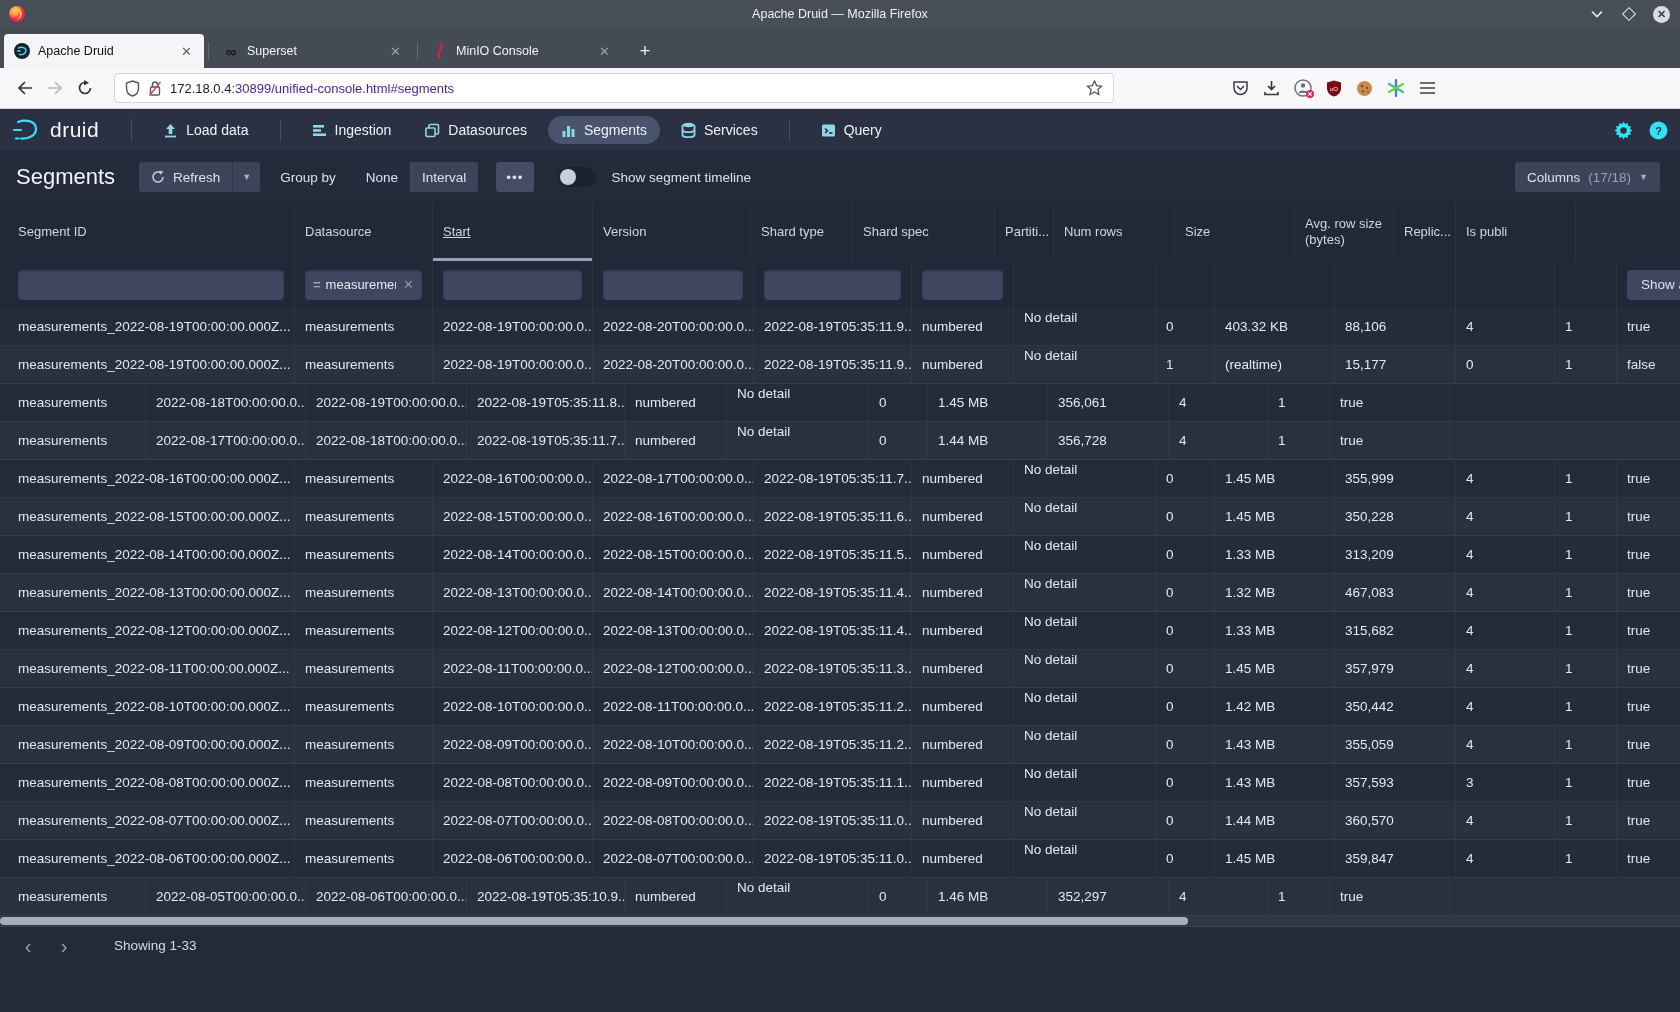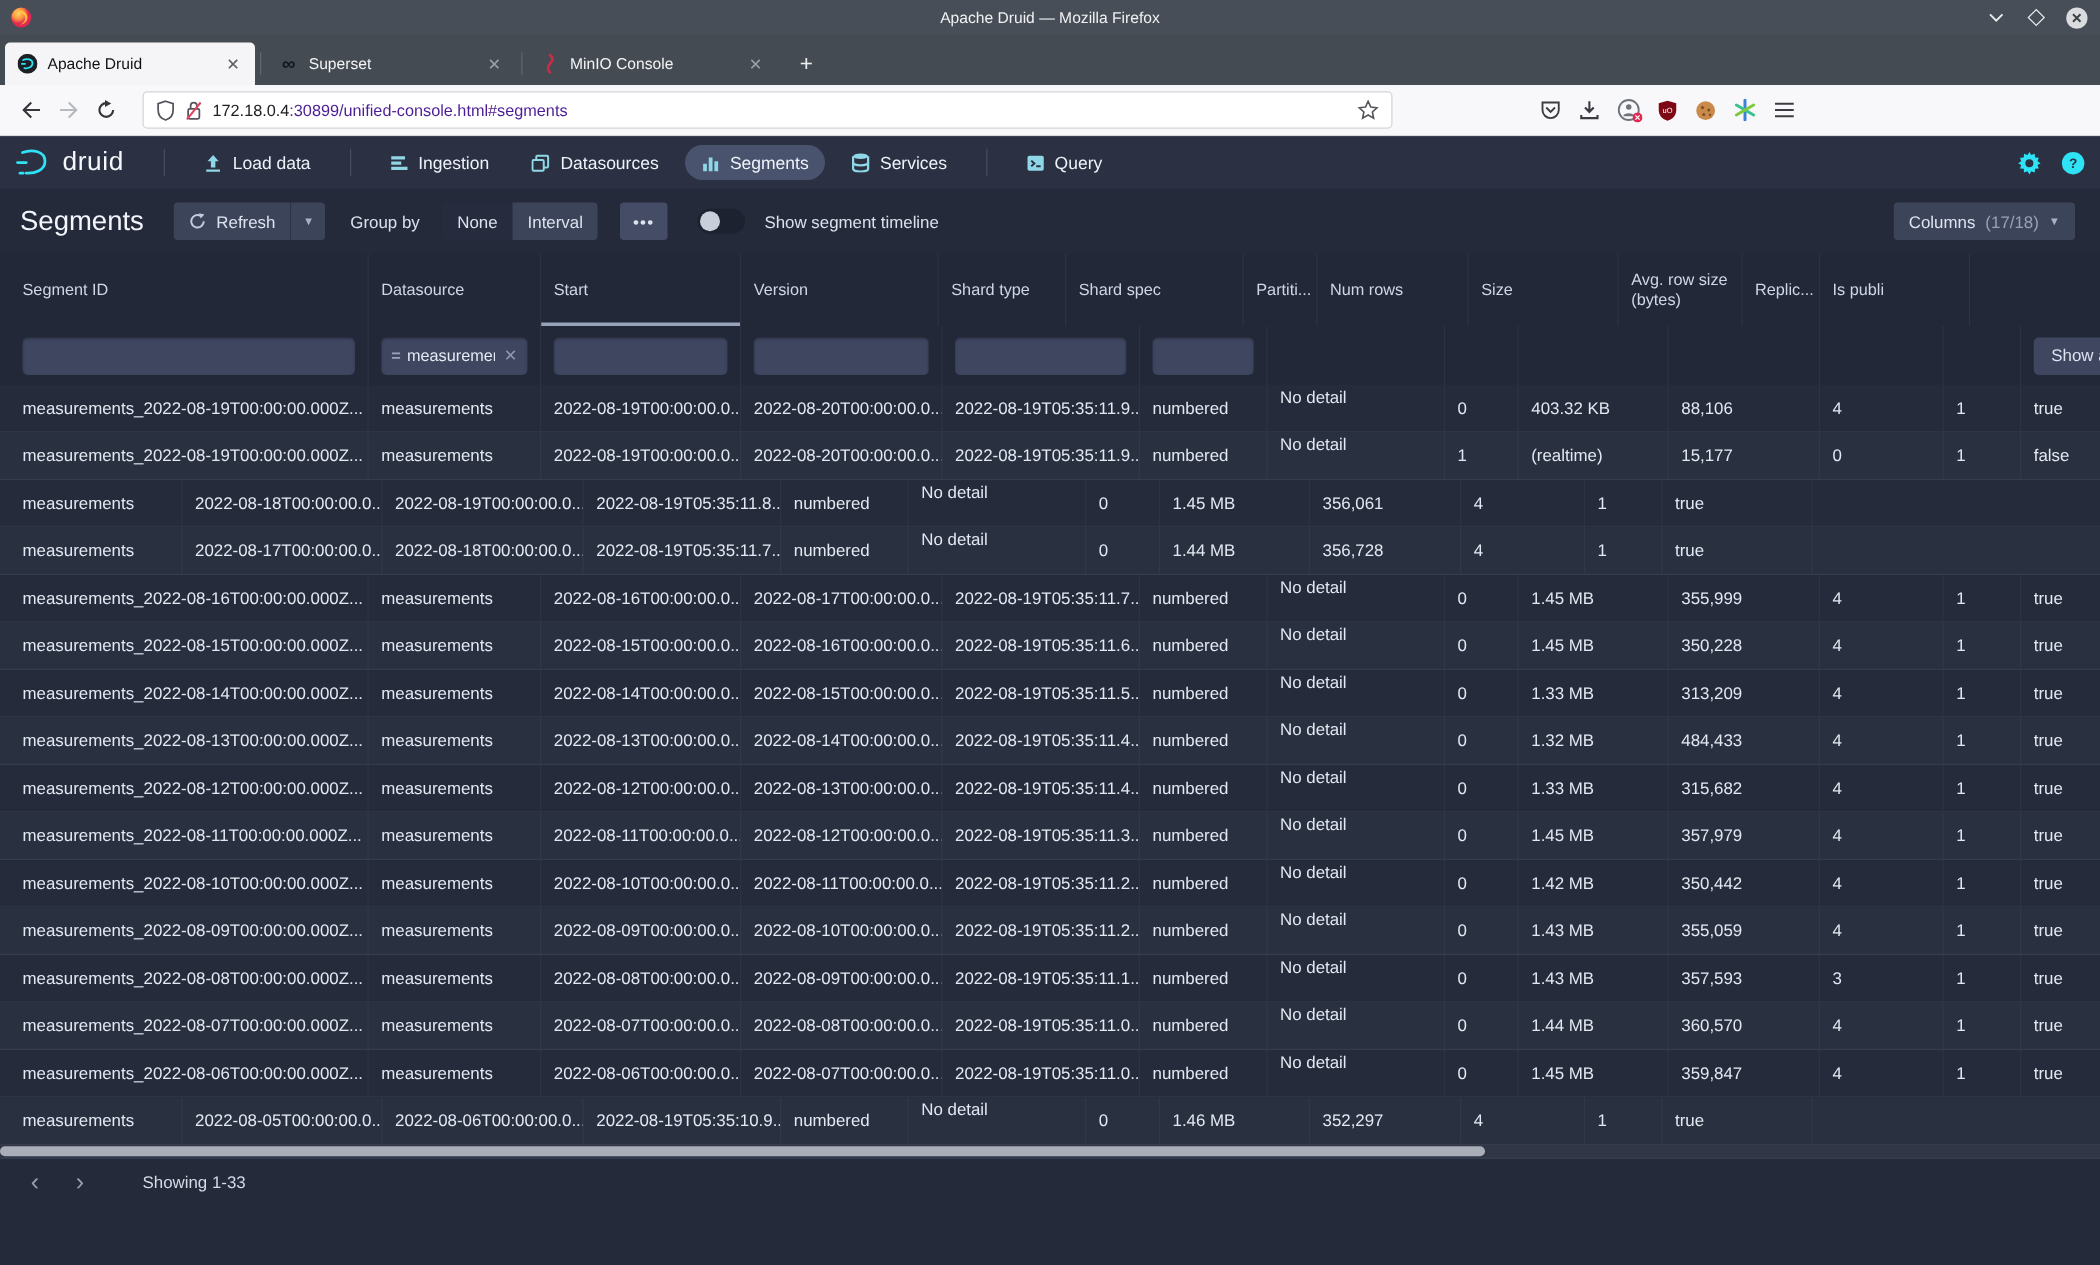--- a/index.html
+++ b/index.html
@@ -65,21 +65,21 @@
   .toggle-knob { width:16px; height:16px; border-radius:50%; background:#c9cedb; position:absolute; top:2px; left:2px; }
   .spacer { flex:1; }
   .columns-btn { margin-right:4px; }
   .columns-count { color:#98a1b6; }
 
   
   .table-wrap { width:1680px; overflow:hidden; position:relative; }
   .thead { display:flex; height:58px; background:#222838; padding-left:8px; }
   .th { flex:none; display:flex; align-items:center; padding:0 10px; color:#cfd6e4; font-size:13px;
       border-right:1px solid rgba(255,255,255,0.05); line-height:1.25; }
-  .th.sorted { box-shadow:inset 0 -3px 0 #98a2b8; }
+  .th.sorted { box-shadow:inset 0 -3px 0 #98a2b8;text-decoration:underline; }
   .filter-row { display:flex; height:47px; background:#222838; padding-left:8px; align-items:center; }
   .fcell { flex:none; padding:0 10px; height:100%; display:flex; align-items:center;
       border-right:1px solid rgba(255,255,255,0.05); }
   .f-input { width:100%; height:30px; background:#3e4660; border:none; border-radius:4px;
       color:#e6eaf4; font-size:13px; padding:0 8px; outline:none;
       box-shadow:inset 0 1px 2px rgba(0,0,0,0.3); font-family:"Liberation Sans",sans-serif; }
   .pill-input { display:flex; align-items:center; gap:5px; overflow:hidden; white-space:nowrap; }
   .pill-eq { color:#9ba4b8; font-weight:bold; font-size:13px; }
   .pill-x { color:#8f97ab; font-size:13px; margin-left:2px; }
   .show-btn { height:30px; background:#3e4660; border-radius:4px; color:#dde2ef; font-size:13.5px;
@@ -516,21 +516,21 @@
       <div class="tr">
         <div class="td" style="width: 287px;">measurements_2022-08-13T00:00:00.000Z...</div>
         <div class="td" style="width: 138px;">measurements</div>
         <div class="td" style="width: 160px;">2022-08-13T00:00:00.0...</div>
         <div class="td" style="width: 161px;">2022-08-14T00:00:00.0...</div>
         <div class="td" style="width: 158px;">2022-08-19T05:35:11.4...</div>
         <div class="td" style="width: 102px;">numbered</div>
         <div class="td cell-top" style="width: 142px;">No detail</div>
         <div class="td" style="width: 59px;">0</div>
         <div class="td" style="width: 120px;">1.32 MB</div>
-        <div class="td" style="width: 121px;">484,433</div>
+        <div class="td" style="width: 121px;">467,083</div>
         <div class="td" style="width: 99px;">4</div>
         <div class="td" style="width: 62px;">1</div>
         <div class="td" style="width: 120px;">true</div>
       </div>
       <div class="tr">
         <div class="td" style="width: 287px;">measurements_2022-08-12T00:00:00.000Z...</div>
         <div class="td" style="width: 138px;">measurements</div>
         <div class="td" style="width: 160px;">2022-08-12T00:00:00.0...</div>
         <div class="td" style="width: 161px;">2022-08-13T00:00:00.0...</div>
         <div class="td" style="width: 158px;">2022-08-19T05:35:11.4...</div>

